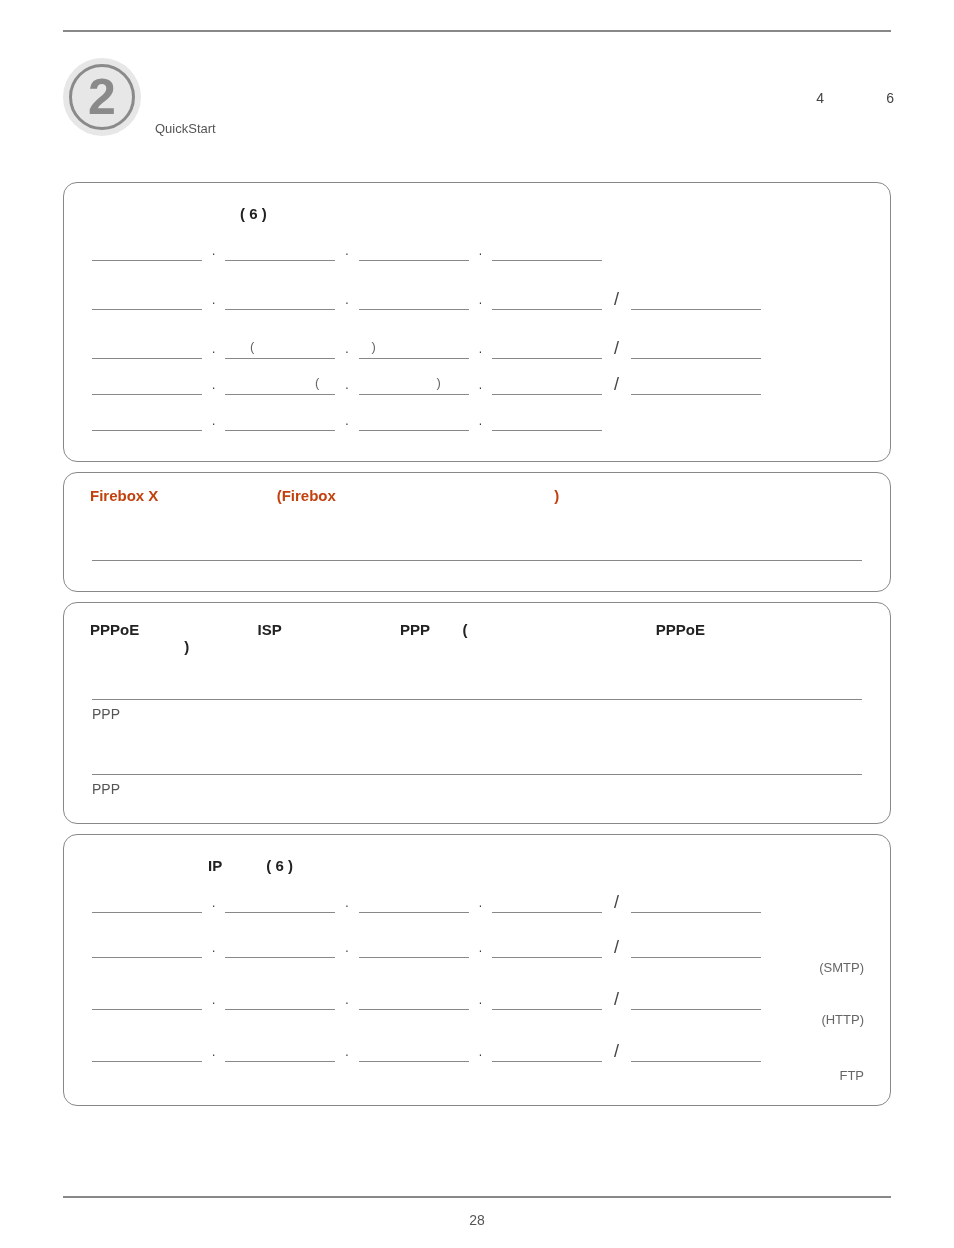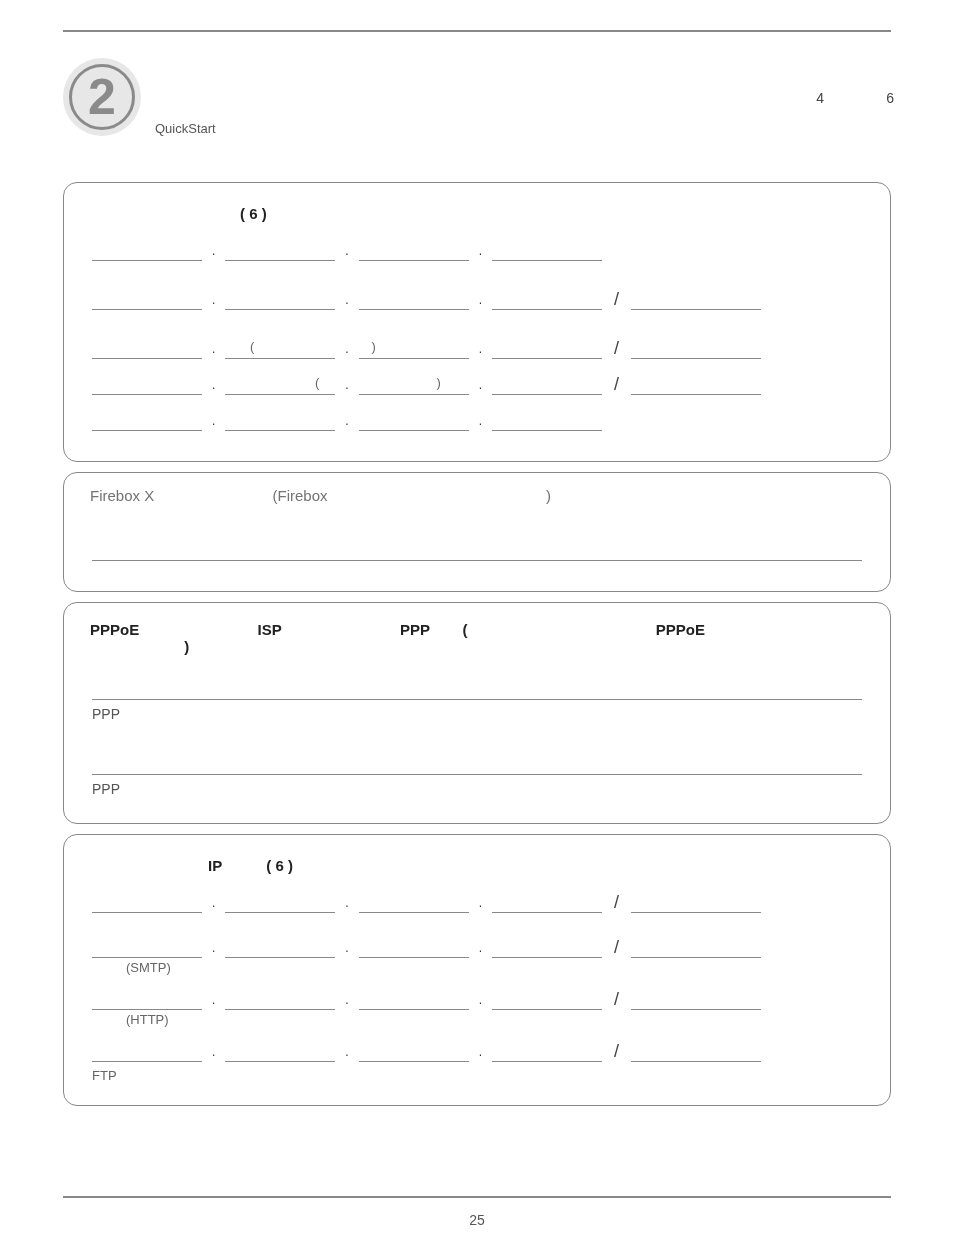--- a/index.html
+++ b/index.html
@@ -13,27 +13,27 @@
   .step-badge .num{font-size:50px;font-weight:900;color:#8a8a8a;line-height:1}
   .quickstart{font-size:13px;color:#555}
   .card{border:1.5px solid #888;border-radius:14px;padding:14px 26px 22px 26px;margin-bottom:10px}
   .sec-title{font-size:15px;font-weight:700;color:#222;margin:8px 0 18px 0;letter-spacing:0}
   .ip-row{display:flex;align-items:flex-start;gap:8px;margin-bottom:28px;margin-left:2px;font-size:16px;color:#555}
   .oct{width:110px;border-bottom:1.5px solid #888;height:20px}
   .dot{padding:0 2px;font-size:12px;position:relative;top:4px;color:#333}
   .slash{padding:0 4px;font-size:18px;color:#444}
   .under-note{font-size:13px;color:#666;margin-top:-24px;margin-bottom:20px}
   .box2 .full-line{border-bottom:1.5px solid #888;height:26px;margin:30px 2px 8px 2px}
-  .box2 .lead{font-size:15px;font-weight:400;color:#737373;margin-bottom:6px}
+  .box2 .lead{font-size:15px;font-weight:700;color:#c2410c;margin-bottom:6px}
   .box3 .line-group{margin-bottom:6px}
   .box3 .full-line{border-bottom:1.5px solid #888;height:26px;margin:0 2px 6px 2px}
   .box3 .tag{font-size:14px;color:#555;margin:0 0 26px 2px}
   .b3-title{font-size:15px;color:#222;margin:4px 0 18px 0}
   .b3-title strong{font-weight:700}
-  .under-note-center{font-size:13px;color:#666;text-align:left}
+  .under-note-center{font-size:13px;color:#666;text-align:right}
 </style>
 </head>
 <body>
 
 <div class="page">
   <div class="top-rule"></div>
 
   <div class="header-row">
     <div class="step-badge">
       <div class="ring"></div>
@@ -203,14 +203,14 @@
       <div class="oct"></div>
         <span class="dot">.</span>
       <div class="oct"></div>
         <span class="slash">/</span>
       <div class="oct" style="width:130px"></div>
     </div>
     <div class="under-note-center" style="margin:6px 0 0 2px">FTP</div>
   </div>
 
   <div class="bottom-rule"></div>
-  <div class="page-num">25</div>
+  <div class="page-num">28</div>
 </div>
 
 </body></html>

